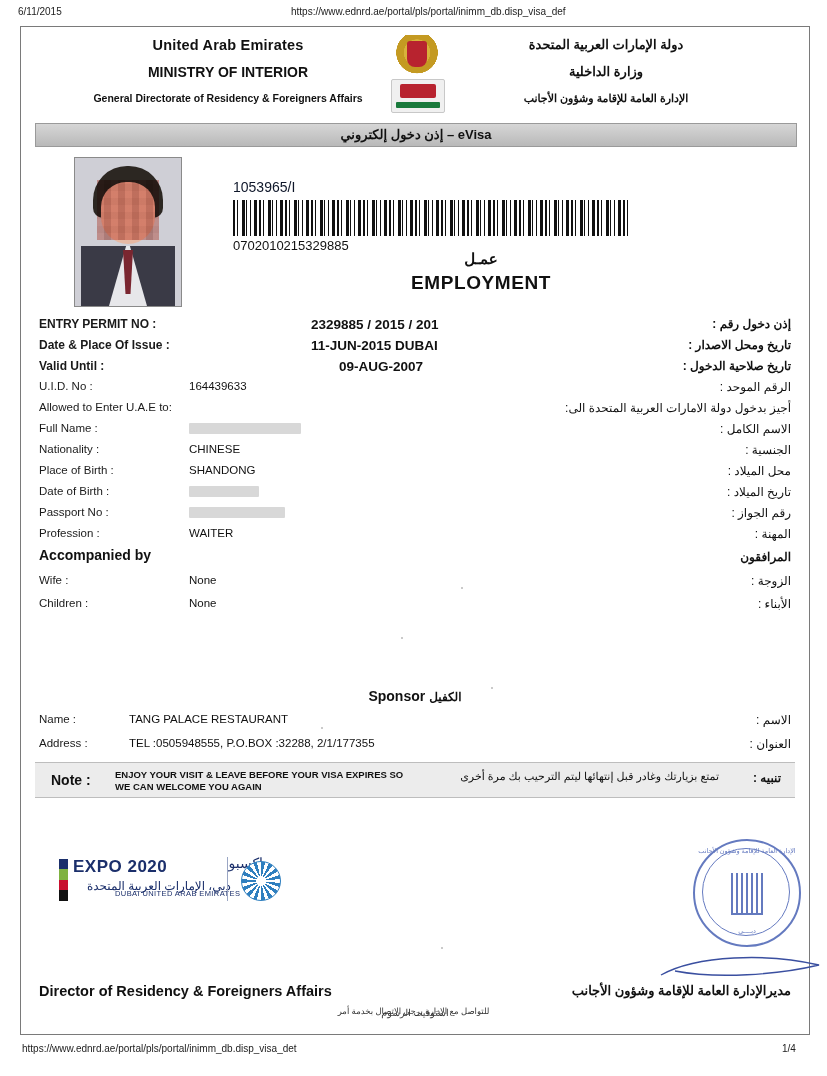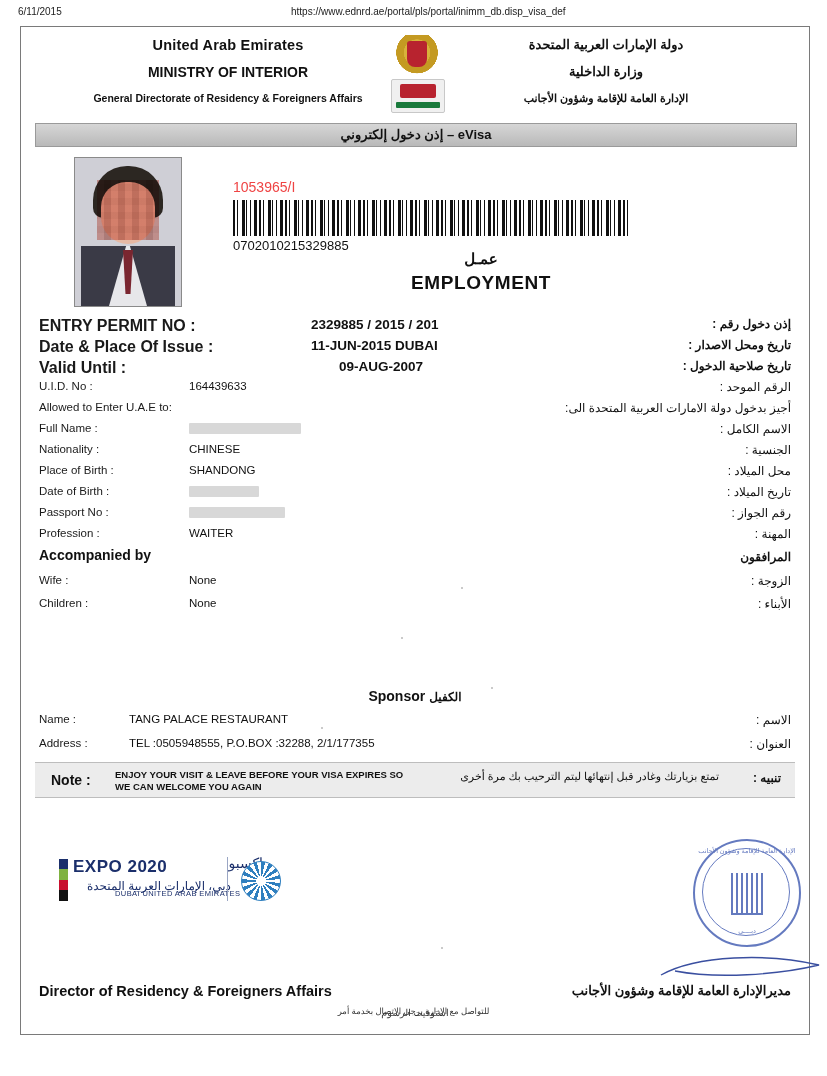--- a/index.html
+++ b/index.html
@@ -99,21 +99,21 @@
       repeating-linear-gradient(0deg,rgba(240,190,180,.55) 0 7px, rgba(190,140,130,.55) 7px 14px);
     mix-blend-mode:multiply;}
   .photo .body{position:absolute;left:6px;top:88px;width:94px;height:60px;background:#3a3a46;}
   .photo .shirt{position:absolute;left:34px;top:88px;width:38px;height:60px;background:#e7e7ea;
     clip-path:polygon(45% 0,55% 0,100% 100%,0 100%);}
   .photo .tie{position:absolute;left:48px;top:92px;width:10px;height:44px;background:#7a2630;
     clip-path:polygon(0 0,100% 0,75% 100%,25% 100%);}
 
   
   .permit-no{
-    position:absolute;left:212px;top:152px;font-size:14px;color:#ef4444;
+    position:absolute;left:212px;top:152px;font-size:14px;color:#0f172a;
   }
   .barcode{
     position:absolute;left:212px;top:173px;width:395px;height:36px;
     background-image:repeating-linear-gradient(90deg,
       #111 0 2px, #fff 2px 4px, #111 4px 5px, #fff 5px 9px,
       #111 9px 12px, #fff 12px 13px, #111 13px 14px, #fff 14px 17px,
       #111 17px 18px, #fff 18px 21px, #111 21px 24px, #fff 24px 26px);
   }
   .barcode-no{
     position:absolute;left:212px;top:211px;font-size:13px;color:#111;
@@ -128,21 +128,21 @@
     position:absolute;left:260px;top:245px;width:400px;text-align:center;
     font-size:19px;font-weight:bold;letter-spacing:.6px;
   }
 
   
   .fields{position:absolute;left:0;top:290px;width:788px;}
   .row{position:relative;height:21px;}
   .lbl{
     position:absolute;left:18px;font-size:11.5px;color:#1a1a1a;white-space:nowrap;
   }
-  .lbl.b{font-weight:bold;font-size:16px;}
+  .lbl.b{font-weight:bold;font-size:12px;}
   .val{
     position:absolute;left:168px;font-size:11.5px;color:#111;white-space:nowrap;
   }
   .val.big{font-weight:bold;font-size:13.5px;}
   .val.ctr{left:290px;}
   .ar{
     position:absolute;right:18px;font-size:12px;direction:rtl;white-space:nowrap;
   }
   .ar.b{font-weight:bold;}
   .redact{
@@ -408,14 +408,18 @@
 
     <span class="spk" style="left:440px;top:560px"></span>
     <span class="spk" style="left:380px;top:610px"></span>
     <span class="spk" style="left:470px;top:660px"></span>
     <span class="spk" style="left:300px;top:700px"></span>
     <span class="spk" style="left:420px;top:920px"></span>
   </div>
 
   <div class="contact-ar">للتواصل مع الإدارة يرجى الاتصال بخدمة أمر</div>
 
+  <div class="print-footer">
+    <span class="url">https://www.ednrd.ae/portal/pls/portal/inimm_db.disp_visa_det</span>
+    <span class="pg">1/4</span>
+  </div>
 
 </div>
 
 </body></html>

